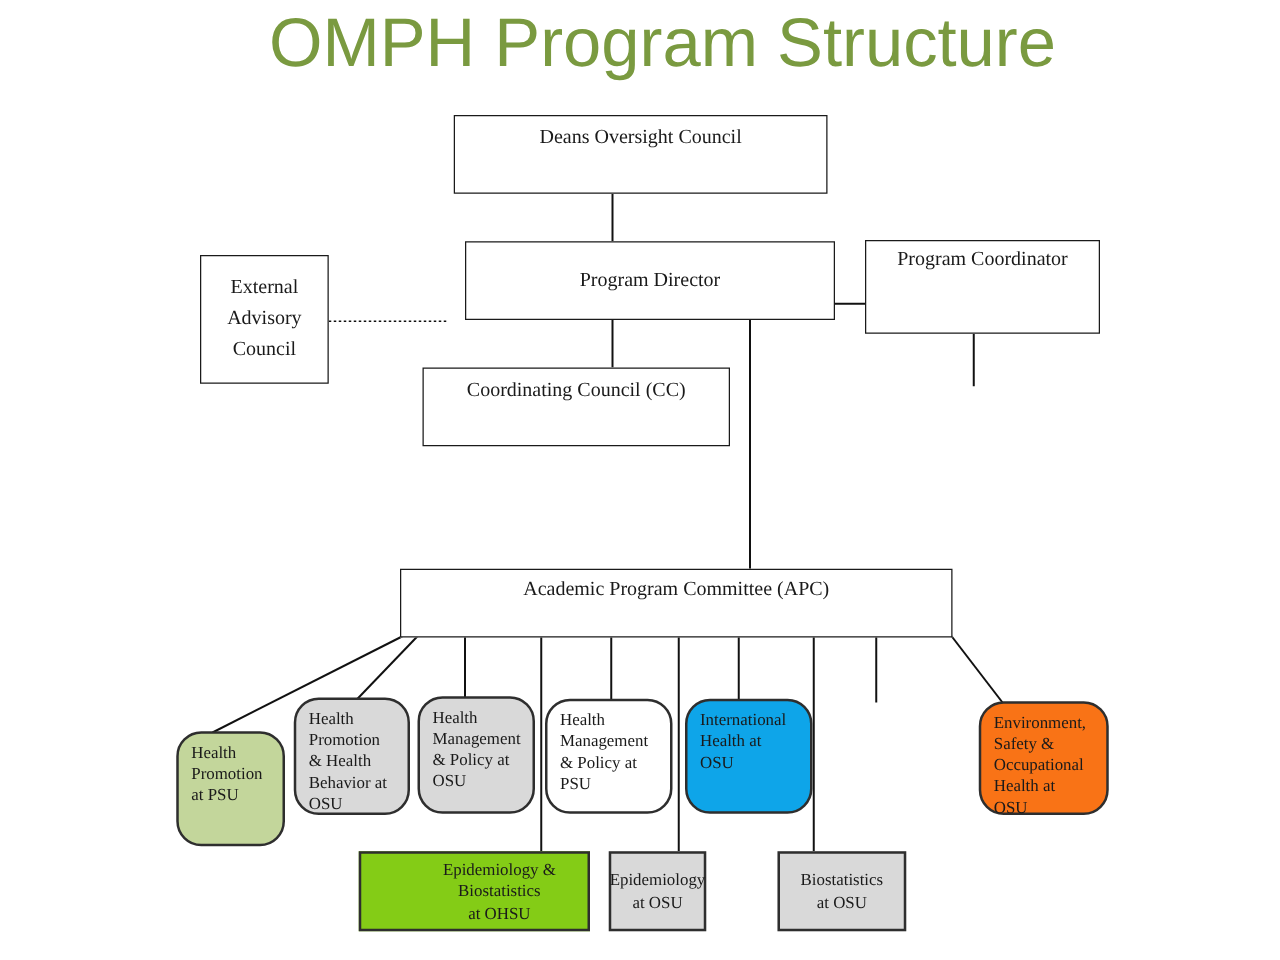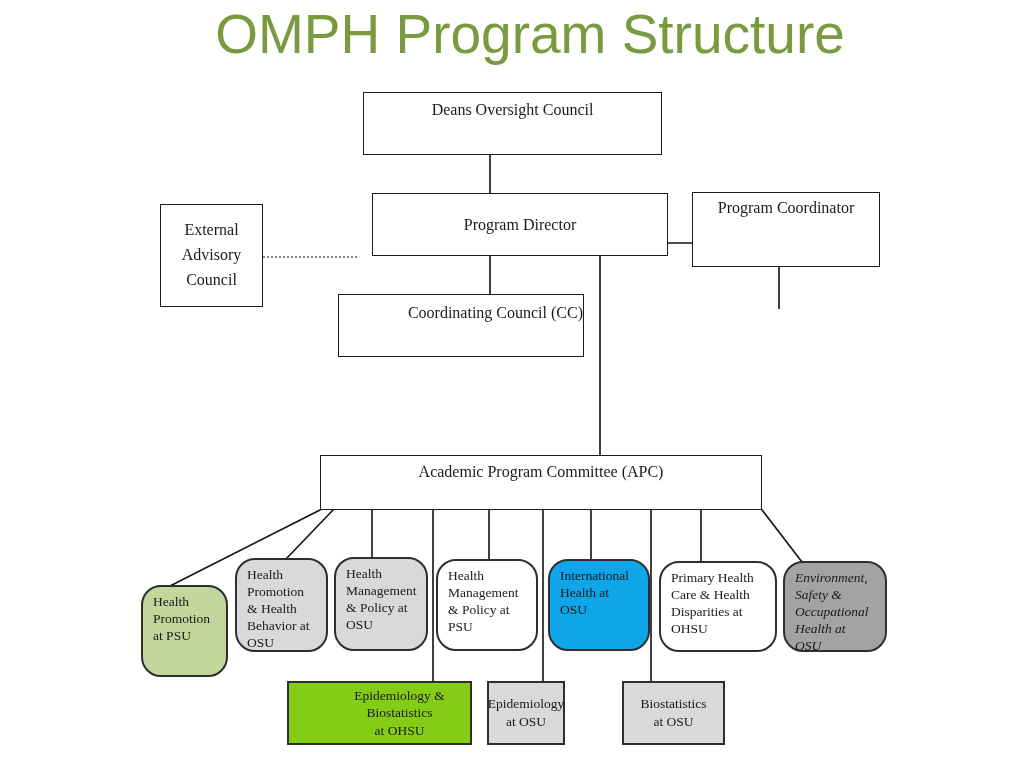--- a/index.html
+++ b/index.html
@@ -28,21 +28,21 @@
   }
   .bottomnode {
     font-size:13.5px; line-height:1.3; border-width:2px; border-color:#2e2e2e;
     text-align:center;
   }
   
   #deans               { left:363px; top:92px;  width:299px; height:63px; padding-top:8px; }
   #program-director    { left:372px; top:193px; width:296px; height:63px; }
   #external-advisory   { left:160px; top:204px; width:103px; height:103px; line-height:1.55; }
   #program-coordinator { left:692px; top:192px; width:188px; height:75px; padding-top:6px; }
-  #coordinating-council{ left:338px; top:294px; width:246px; height:63px; padding-top:9px;text-align:right; }
+  #coordinating-council{ left:338px; top:294px; width:246px; height:63px; padding-top:9px; }
   #graduate-assistants { left:718px; top:309px; width:135px; height:59px; line-height:1.4; text-align:center; }
   #apc                 { left:320px; top:455px; width:442px; height:55px; padding-top:7px; }
   #track-0 { left:141px; top:585px; width:87px;  height:92px; }
   #track-1 { left:235px; top:558px; width:93px;  height:94px; }
   #track-2 { left:334px; top:557px; width:94px;  height:94px; }
   #track-3 { left:436px; top:559px; width:102px; height:92px; }
   #track-4 { left:548px; top:559px; width:102px; height:92px; }
   #track-5 { left:659px; top:561px; width:118px; height:91px; }
   #track-6 { left:783px; top:561px; width:104px; height:91px; }
   #spec-0  { left:287px; top:681px; width:185px; height:64px; }
@@ -124,27 +124,21 @@
     <span class="lbl">Health
 Management
 &amp; Policy at
 PSU</span>
   </div>
   <div id="track-4" class="node track" style="background: #0ea5e9;">
     <span class="lbl">International
 Health at
 OSU</span>
   </div>
-  <div id="track-5" class="node track" style="background: rgb(255, 255, 255);">
-    <span class="lbl">Primary Health
-Care &amp; Health
-Disparities at
-OHSU</span>
-  </div>
-  <div id="track-6" class="node track" style="background: #a3a3a3; font-style: italic;">
+  <div id="track-6" class="node track" style="background: #f97316;">
     <span class="lbl">Environment,
 Safety &amp;
 Occupational
 Health at
 OSU</span>
   </div>
 
   <div id="spec-0" class="node bottomnode flexc" style="background: #84cc16; padding-left: 40px;">
     <span class="lbl">Epidemiology &amp;
 Biostatistics

